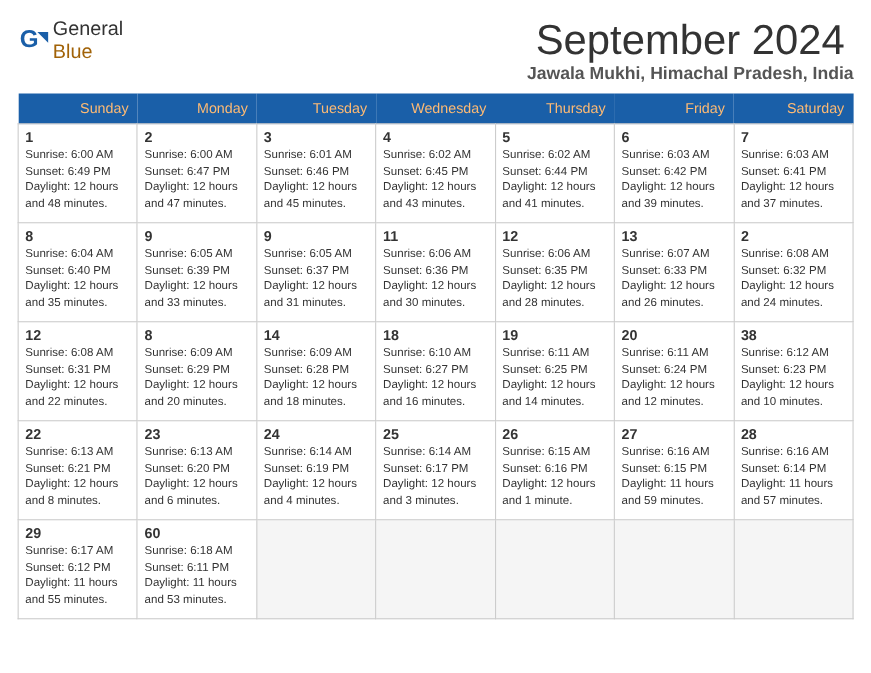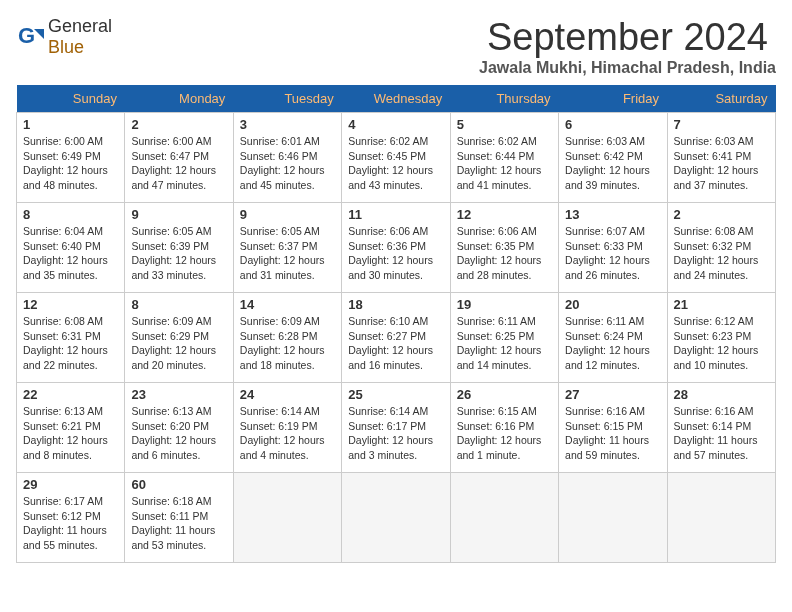--- a/index.html
+++ b/index.html
@@ -172,21 +172,21 @@
         </td>
         <td>
           <span class="day-num">19</span>
           <div class="cell-text">Sunrise: 6:11 AM<br>Sunset: 6:25 PM<br>Daylight: 12 hours and 14 minutes.</div>
         </td>
         <td>
           <span class="day-num">20</span>
           <div class="cell-text">Sunrise: 6:11 AM<br>Sunset: 6:24 PM<br>Daylight: 12 hours and 12 minutes.</div>
         </td>
         <td>
-          <span class="day-num">21</span>
+          <span class="day-num">38</span>
           <div class="cell-text">Sunrise: 6:12 AM<br>Sunset: 6:23 PM<br>Daylight: 12 hours and 10 minutes.</div>
         </td>
       </tr>
       <tr>
         <td>
           <span class="day-num">22</span>
           <div class="cell-text">Sunrise: 6:13 AM<br>Sunset: 6:21 PM<br>Daylight: 12 hours and 8 minutes.</div>
         </td>
         <td>
           <span class="day-num">23</span>

